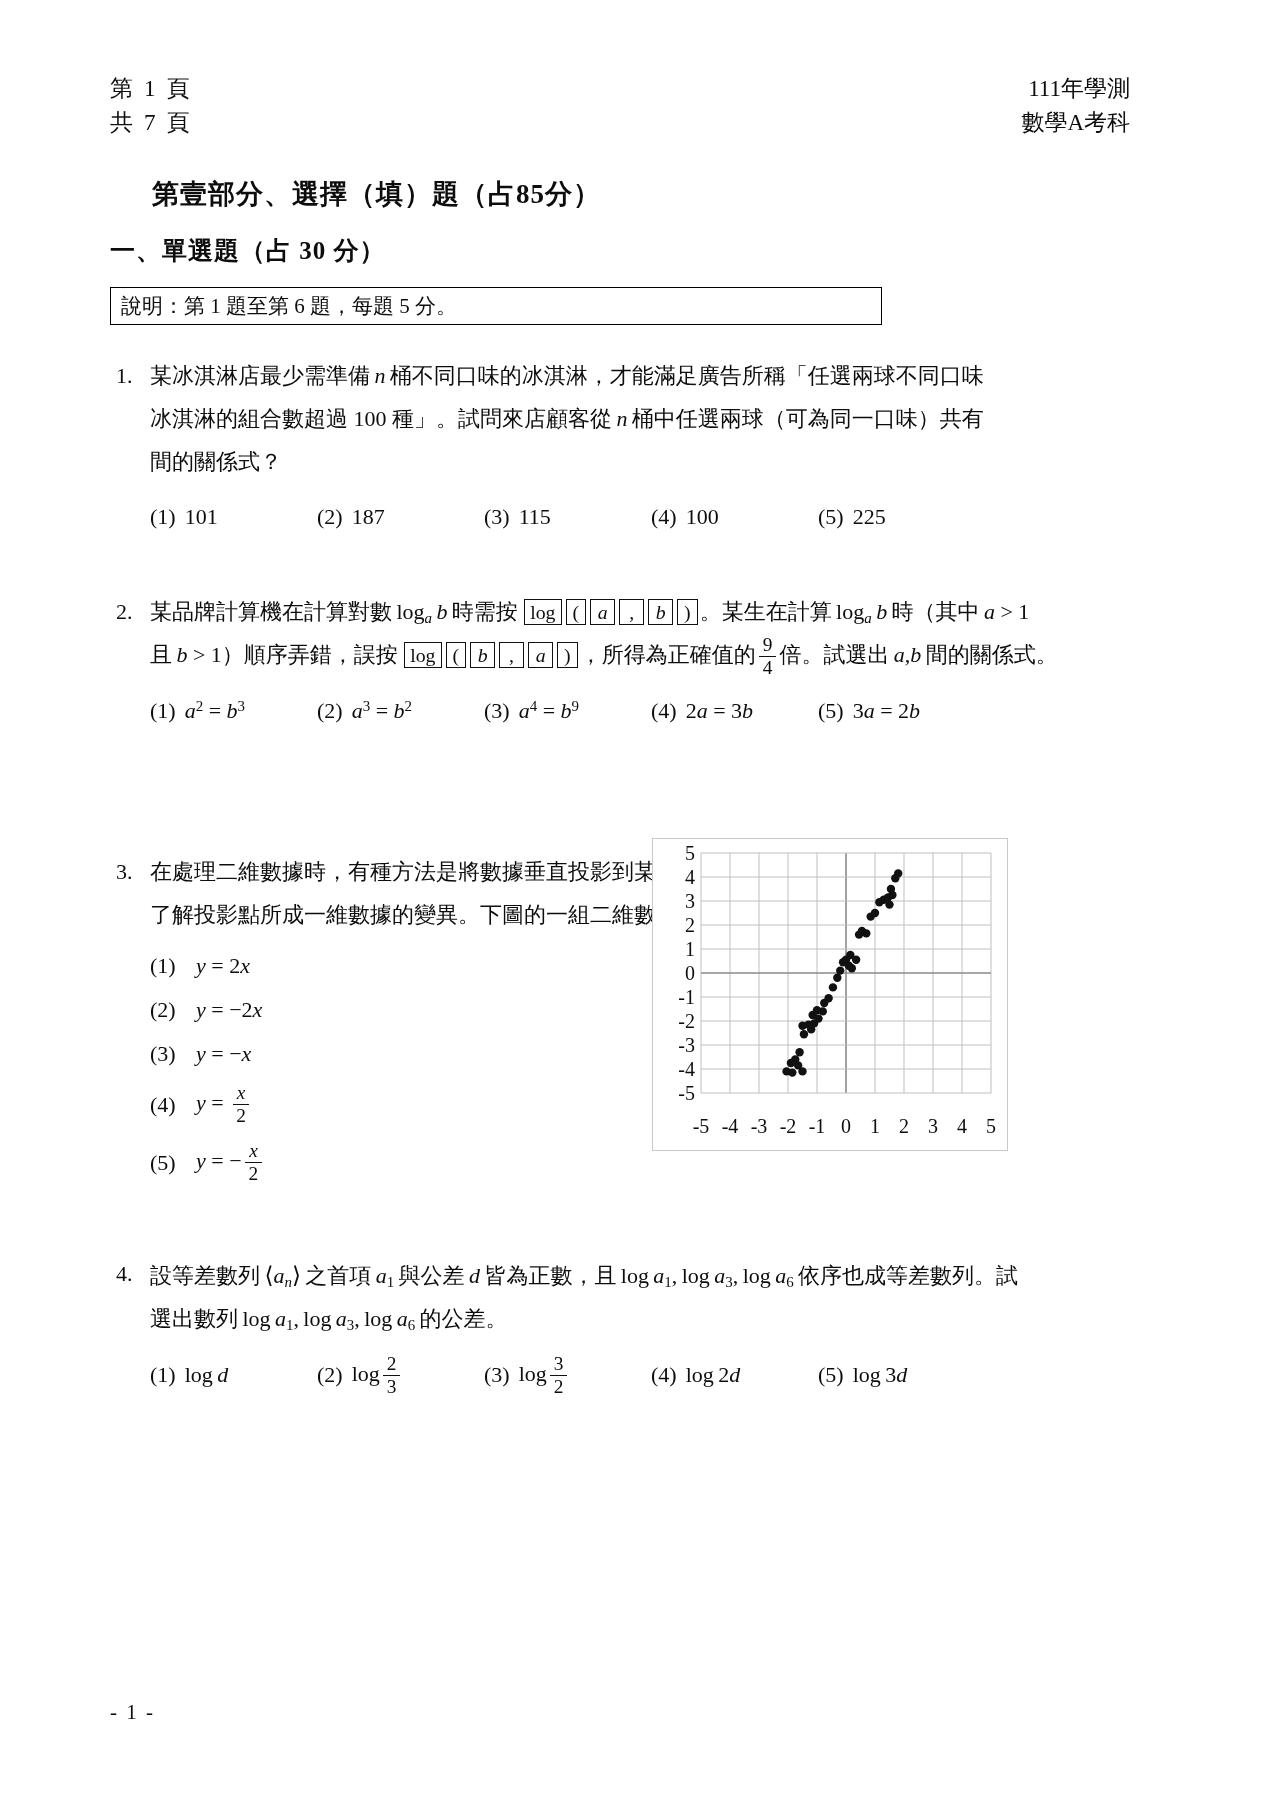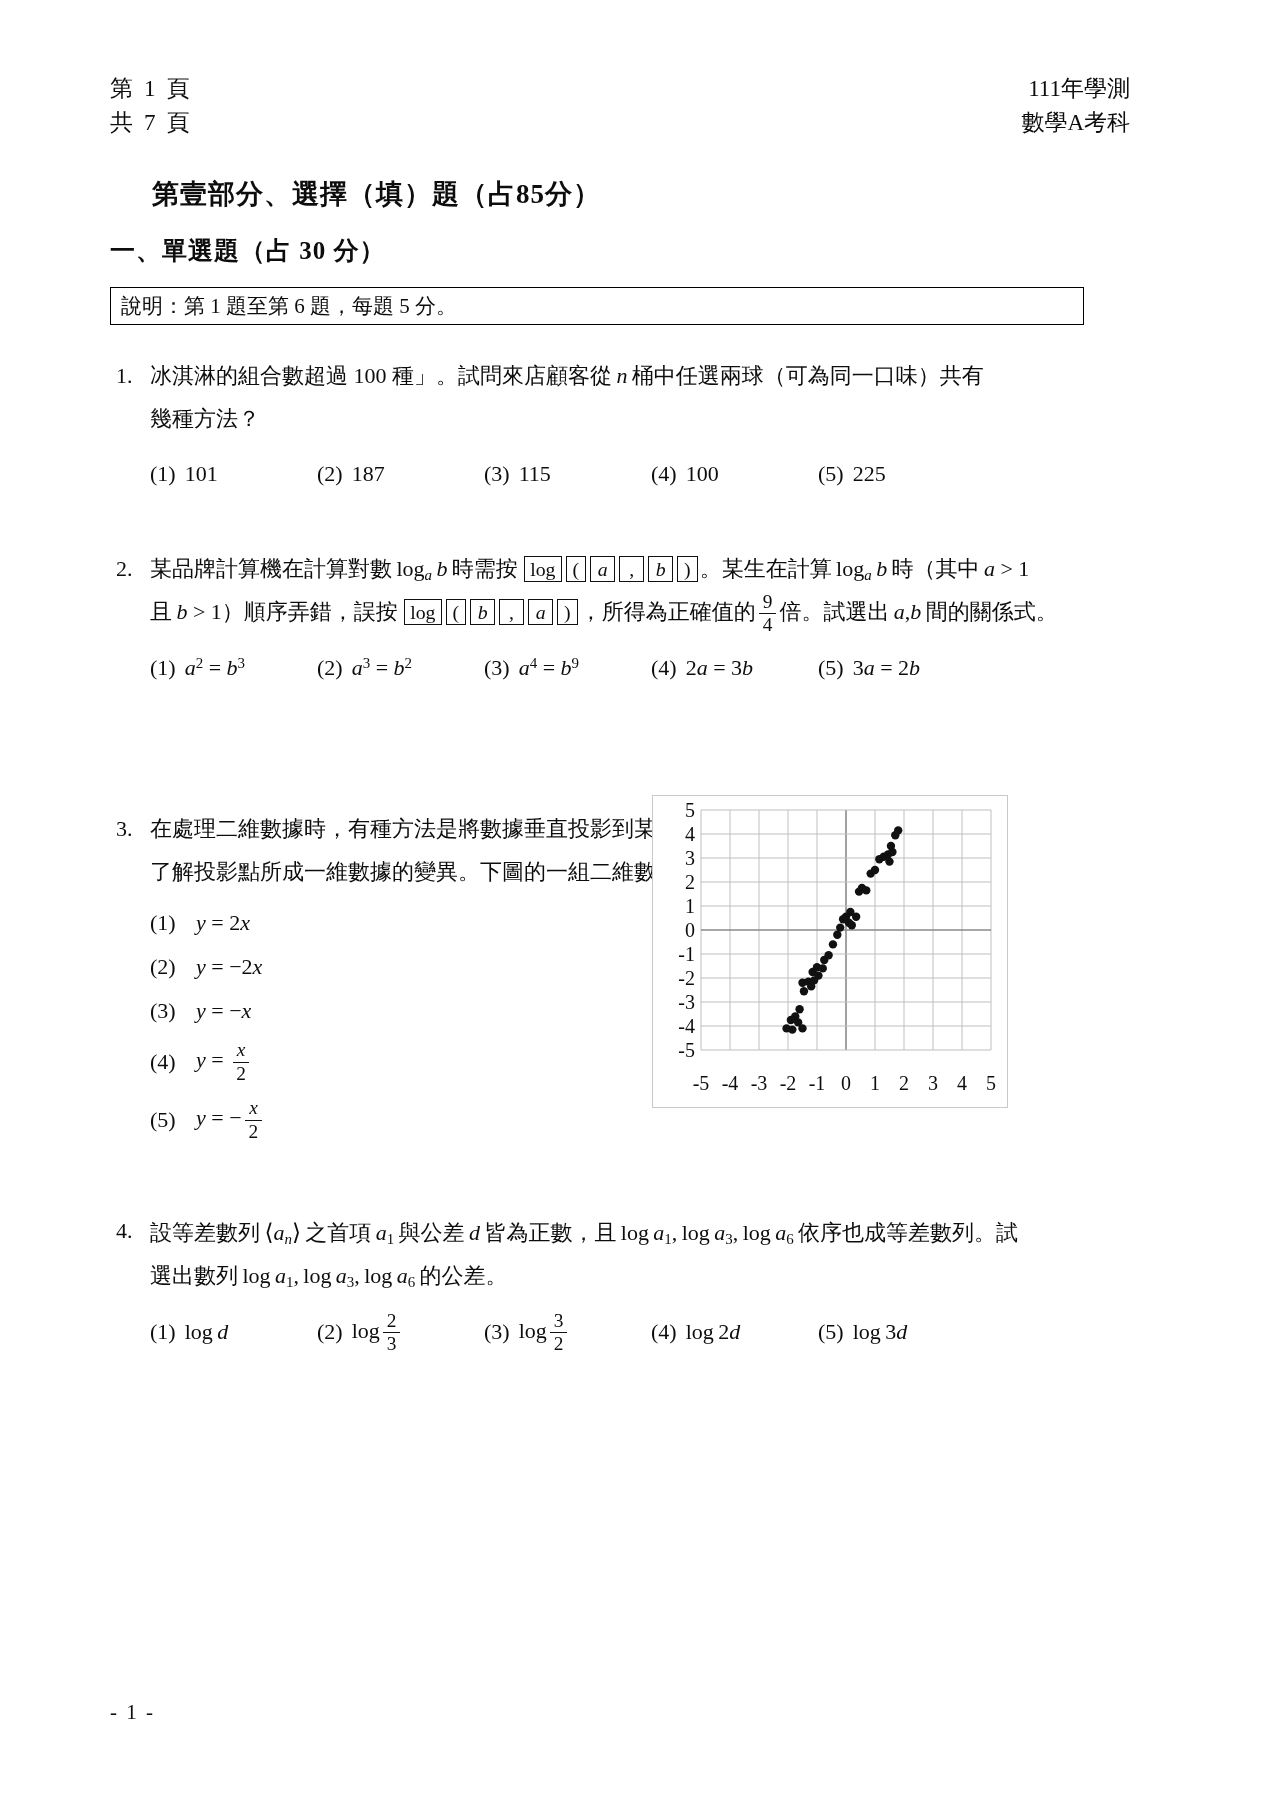--- a/index.html
+++ b/index.html
@@ -33,21 +33,21 @@
   }
   .sub-title{
     font-weight:bold;font-size:25px;letter-spacing:1px;
     margin-top:22px;
   }
 
   
   .note-box{
     margin-top:20px;
     border:1.6px solid #000;
-    width:974px;
+    width:772px;
     height:38px;
     display:flex;align-items:center;
     padding-left:10px;
     box-sizing:border-box;
     font-size:21px;
   }
 
   
   .q{display:flex;margin-top:30px;font-size:22px;line-height:1.95;}
   .q-num{width:40px;flex:none;text-align:left;padding-left:6px;box-sizing:border-box;}
@@ -139,22 +139,23 @@
   <div class="sec-title">第壹部分、選擇（填）題（占85分）</div>
   <div class="sub-title">一、單選題（占 30 分）</div>
 
   <div class="note-box">
     <span>說明：第 1 題至第 6 題，每題 5 分。</span>
   </div>
 
   <div class="q">
     <div class="q-num">1.</div>
     <div class="q-body">
+      <div class="q-line">某冰淇淋店最少需準備<span class="mi"> n </span>桶不同口味的冰淇淋，才能滿足廣告所稱「任選兩球不同口味</div>
       <div class="q-line">冰淇淋的組合數超過 100 種」。試問來店顧客從<span class="mi"> n </span>桶中任選兩球（可為同一口味）共有</div>
-      <div class="q-line">幾種方法？</div>
+      <div class="q-line">間的關係式？</div>
       <div class="opts opts-q1">
         <div class="opt">
             <span class="lbl">(1)</span>
             <span>101</span>
           </div>
         <div class="opt">
             <span class="lbl">(2)</span>
             <span>187</span>
           </div>
         <div class="opt">

